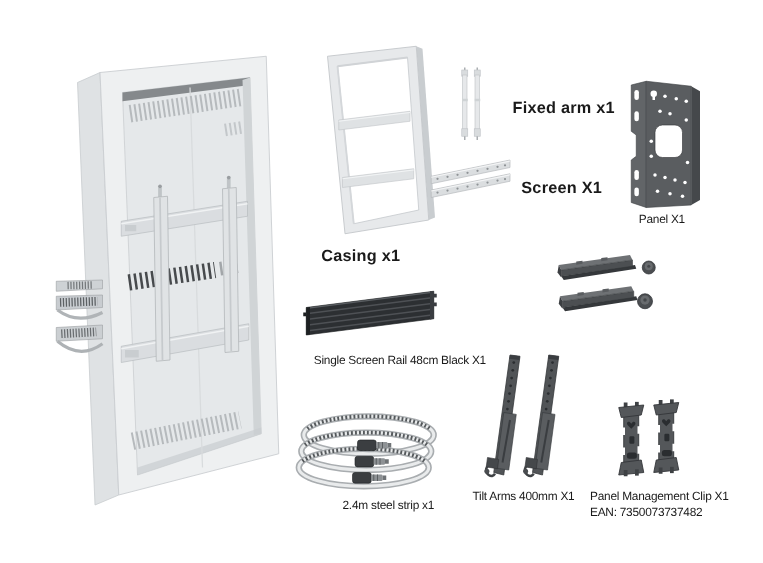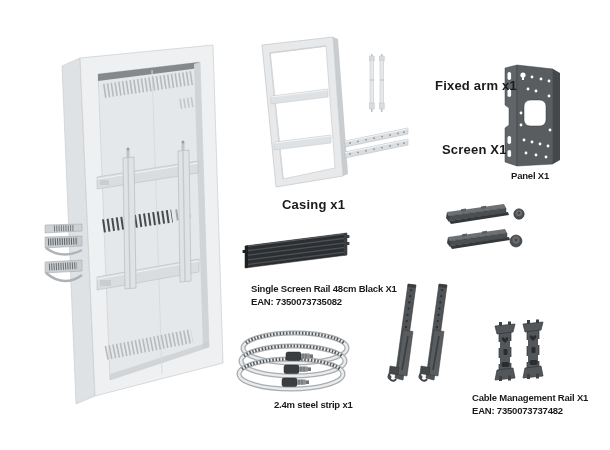--- a/index.html
+++ b/index.html
@@ -1,21 +1,21 @@
 <!DOCTYPE html>
 <html><head>
 <meta charset="utf-8">
 <style>
   html,body{margin:0;padding:0;background:#fff;}
   .canvas{position:relative;width:610px;height:450px;background:#ffffff;overflow:hidden;
           font-family:"Liberation Sans",sans-serif;}
   .part{position:absolute;}
   .lbl{position:absolute;color:#1a1a1a;white-space:nowrap;}
-  .lbl-a{font-weight:bold;font-size:13px;letter-spacing:.2px;margin-left:25px;}
-  .lbl-b{font-weight:bold;font-size:9.5px;letter-spacing:-.2px;line-height:13px;}
+  .lbl-a{font-weight:bold;font-size:13px;letter-spacing:.2px;}
+  .lbl-b{font-weight:normal;font-size:9.5px;letter-spacing:-.2px;line-height:13px;}
 </style>
 </head>
 <body>
 
 <div class="canvas">
 
   <svg class="part" style="left:40px;top:40px" width="200" height="370" viewBox="0 0 200 370">
 
     <polygon points="22,26 40,18 55,356 36,364" fill="#dfe2e4" stroke="#c5c9cc" stroke-width="0.6"></polygon>
 
@@ -251,26 +251,26 @@
 
   <div class="lbl lbl-a" style="left:410px;top:78px">Fixed arm x1</div>
 
   <div class="lbl lbl-a" style="left:417px;top:142px">Screen X1</div>
 
   <div class="lbl lbl-b" style="left:511px;top:169px">Panel X1</div>
 
 
   <div class="lbl lbl-b" style="left:251px;top:282px">
     <div>Single Screen Rail 48cm Black X1</div>
-    <div>EAN: 7350073735082</div>
   </div>
 
   <div class="lbl lbl-b" style="left:274px;top:398px">2.4m steel strip x1</div>
 
   <div class="lbl lbl-b" style="left:378px;top:391px">
+    <div>Tilt Arms 400mm X1</div>
   </div>
 
   <div class="lbl lbl-b" style="left:472px;top:391px">
-    <div>Cable Management Rail X1</div>
+    <div>Panel Management Clip X1</div>
     <div>EAN: 7350073737482</div>
   </div>
 
 </div>
 
 </body></html>

